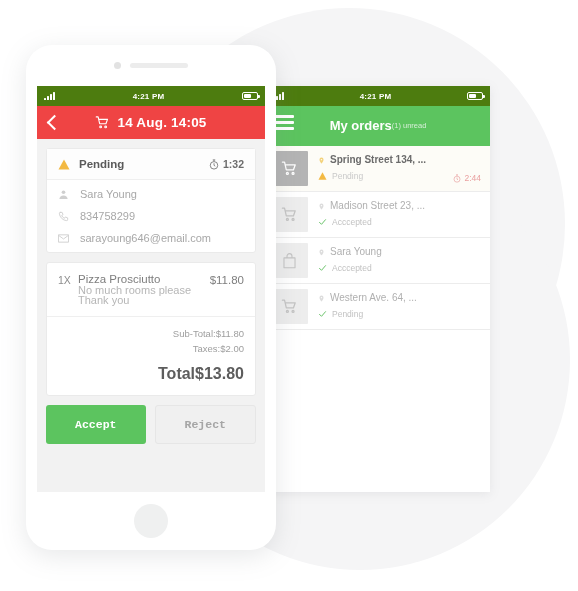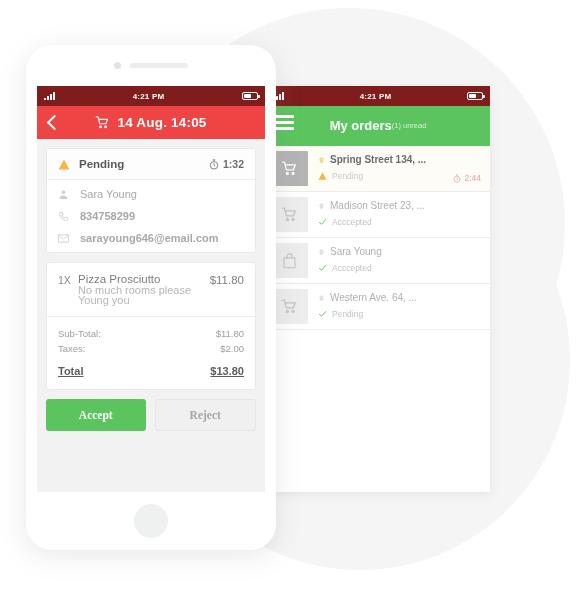--- a/index.html
+++ b/index.html
@@ -48,21 +48,21 @@
     left: 266px;
     top: 86px;
     width: 224px;
     height: 406px;
     background: #ffffff;
     box-shadow: 0 2px 10px rgba(120,125,130,0.13);
     overflow: hidden;
   }
   .statusbar {
     height: 20px;
-    background: #7f1d1d;
+    background: #4d7c0f;
     display: flex;
     align-items: center;
     justify-content: space-between;
     padding: 0 7px;
     box-sizing: border-box;
     color: #ffffff;
   }
   .sb-time {
     font-size: 8px;
     font-weight: bold;
@@ -335,21 +335,21 @@
     font-size: 10.5px;
     font-weight: bold;
     color: #6d6d6d;
   }
   .contact-row {
     display: flex;
     align-items: center;
     padding: 8px 11px;
     gap: 11px;
   }
-  .contact-row + .contact-row { padding-top: 2px; font-weight: bold; }
+  .contact-row + .contact-row { padding-top: 2px; }
   .contact-text {
     font-size: 11px;
     color: #a8a8a8;
   }
 
   .item-row {
     display: flex;
     padding: 10px 11px 11px 11px;
     border-bottom: 1px solid #efefef;
   }
@@ -374,46 +374,45 @@
   .item-price {
     font-size: 11.5px;
     color: #7e7e7e;
     padding-top: 1px;
   }
   .totals {
     padding: 9px 11px 10px 11px;
   }
   .total-line {
     display: flex;
-    justify-content: space-between;
+    justify-content: flex-end;
     font-size: 9.5px;
     color: #9e9e9e;
     padding: 2px 0;
   }
   .total-line.grand {
-    font-size: 11px;
+    font-size: 16px;
     font-weight: bold;
     color: #5d5d5d;
     padding-top: 9px;
-    text-decoration: underline;
   }
   .actions {
     display: flex;
     gap: 9px;
     margin-top: 2px;
   }
   .btn {
     flex: 1;
-    height: 32px;
+    height: 39px;
     border-radius: 3px;
     border: none;
     font-size: 11.5px;
     font-weight: bold;
     cursor: pointer;
-    font-family: Liberation Serif, serif;
+    font-family: Liberation Mono, monospace;
   }
   .btn-accept {
     background: #5cc45f;
     color: #ffffff;
   }
   .btn-reject {
     background: #f0f0f0;
     color: #a5a5a5;
     border: 1px solid #e6e6e6;
   }
@@ -632,21 +631,21 @@
             <span class="contact-text">sarayoung646@email.com</span>
           </div>
         </div>
 
         <div class="card">
           <div class="item-row">
             <div class="item-qty">1X</div>
             <div class="item-mid">
               <div class="item-name">Pizza Prosciutto</div>
               <div class="item-note">No much rooms please</div>
-              <div class="item-note">Young you</div>
+              <div class="item-note">Thank you</div>
             </div>
             <div class="item-price">$11.80</div>
           </div>
 
           <div class="totals">
             <div class="total-line">
               <span>Sub-Total:</span>
               <span>$11.80</span>
             </div>
             <div class="total-line">

